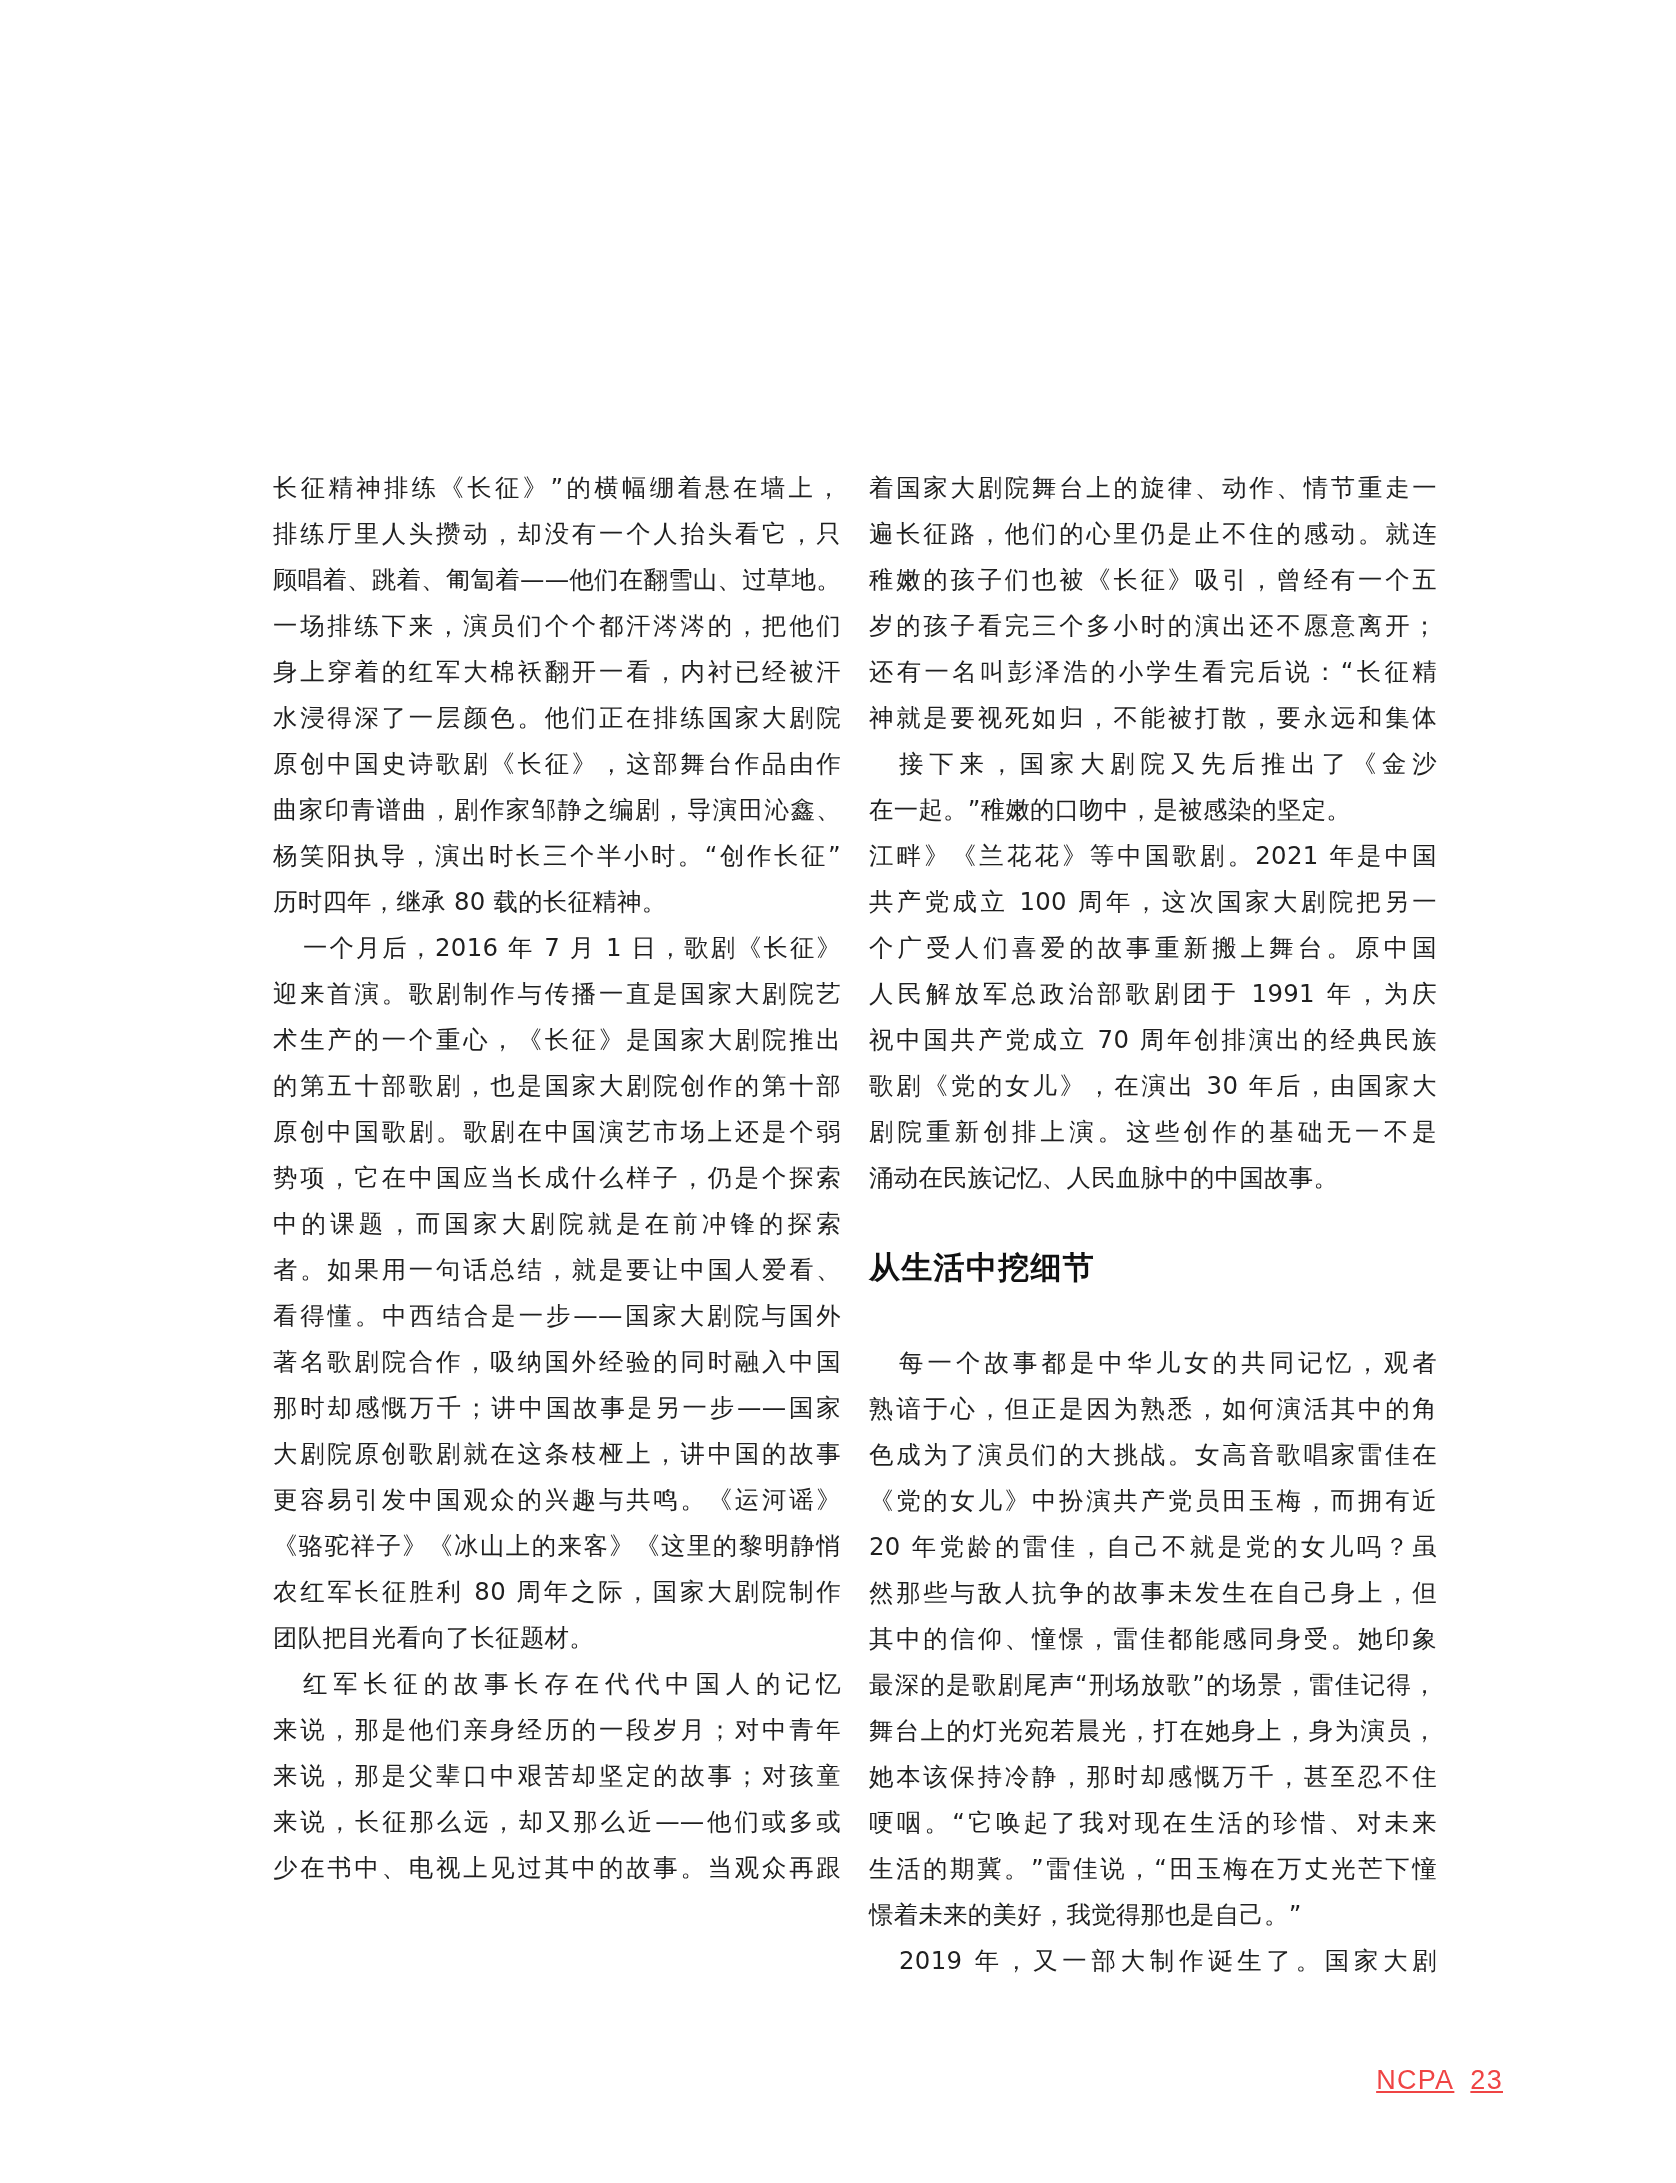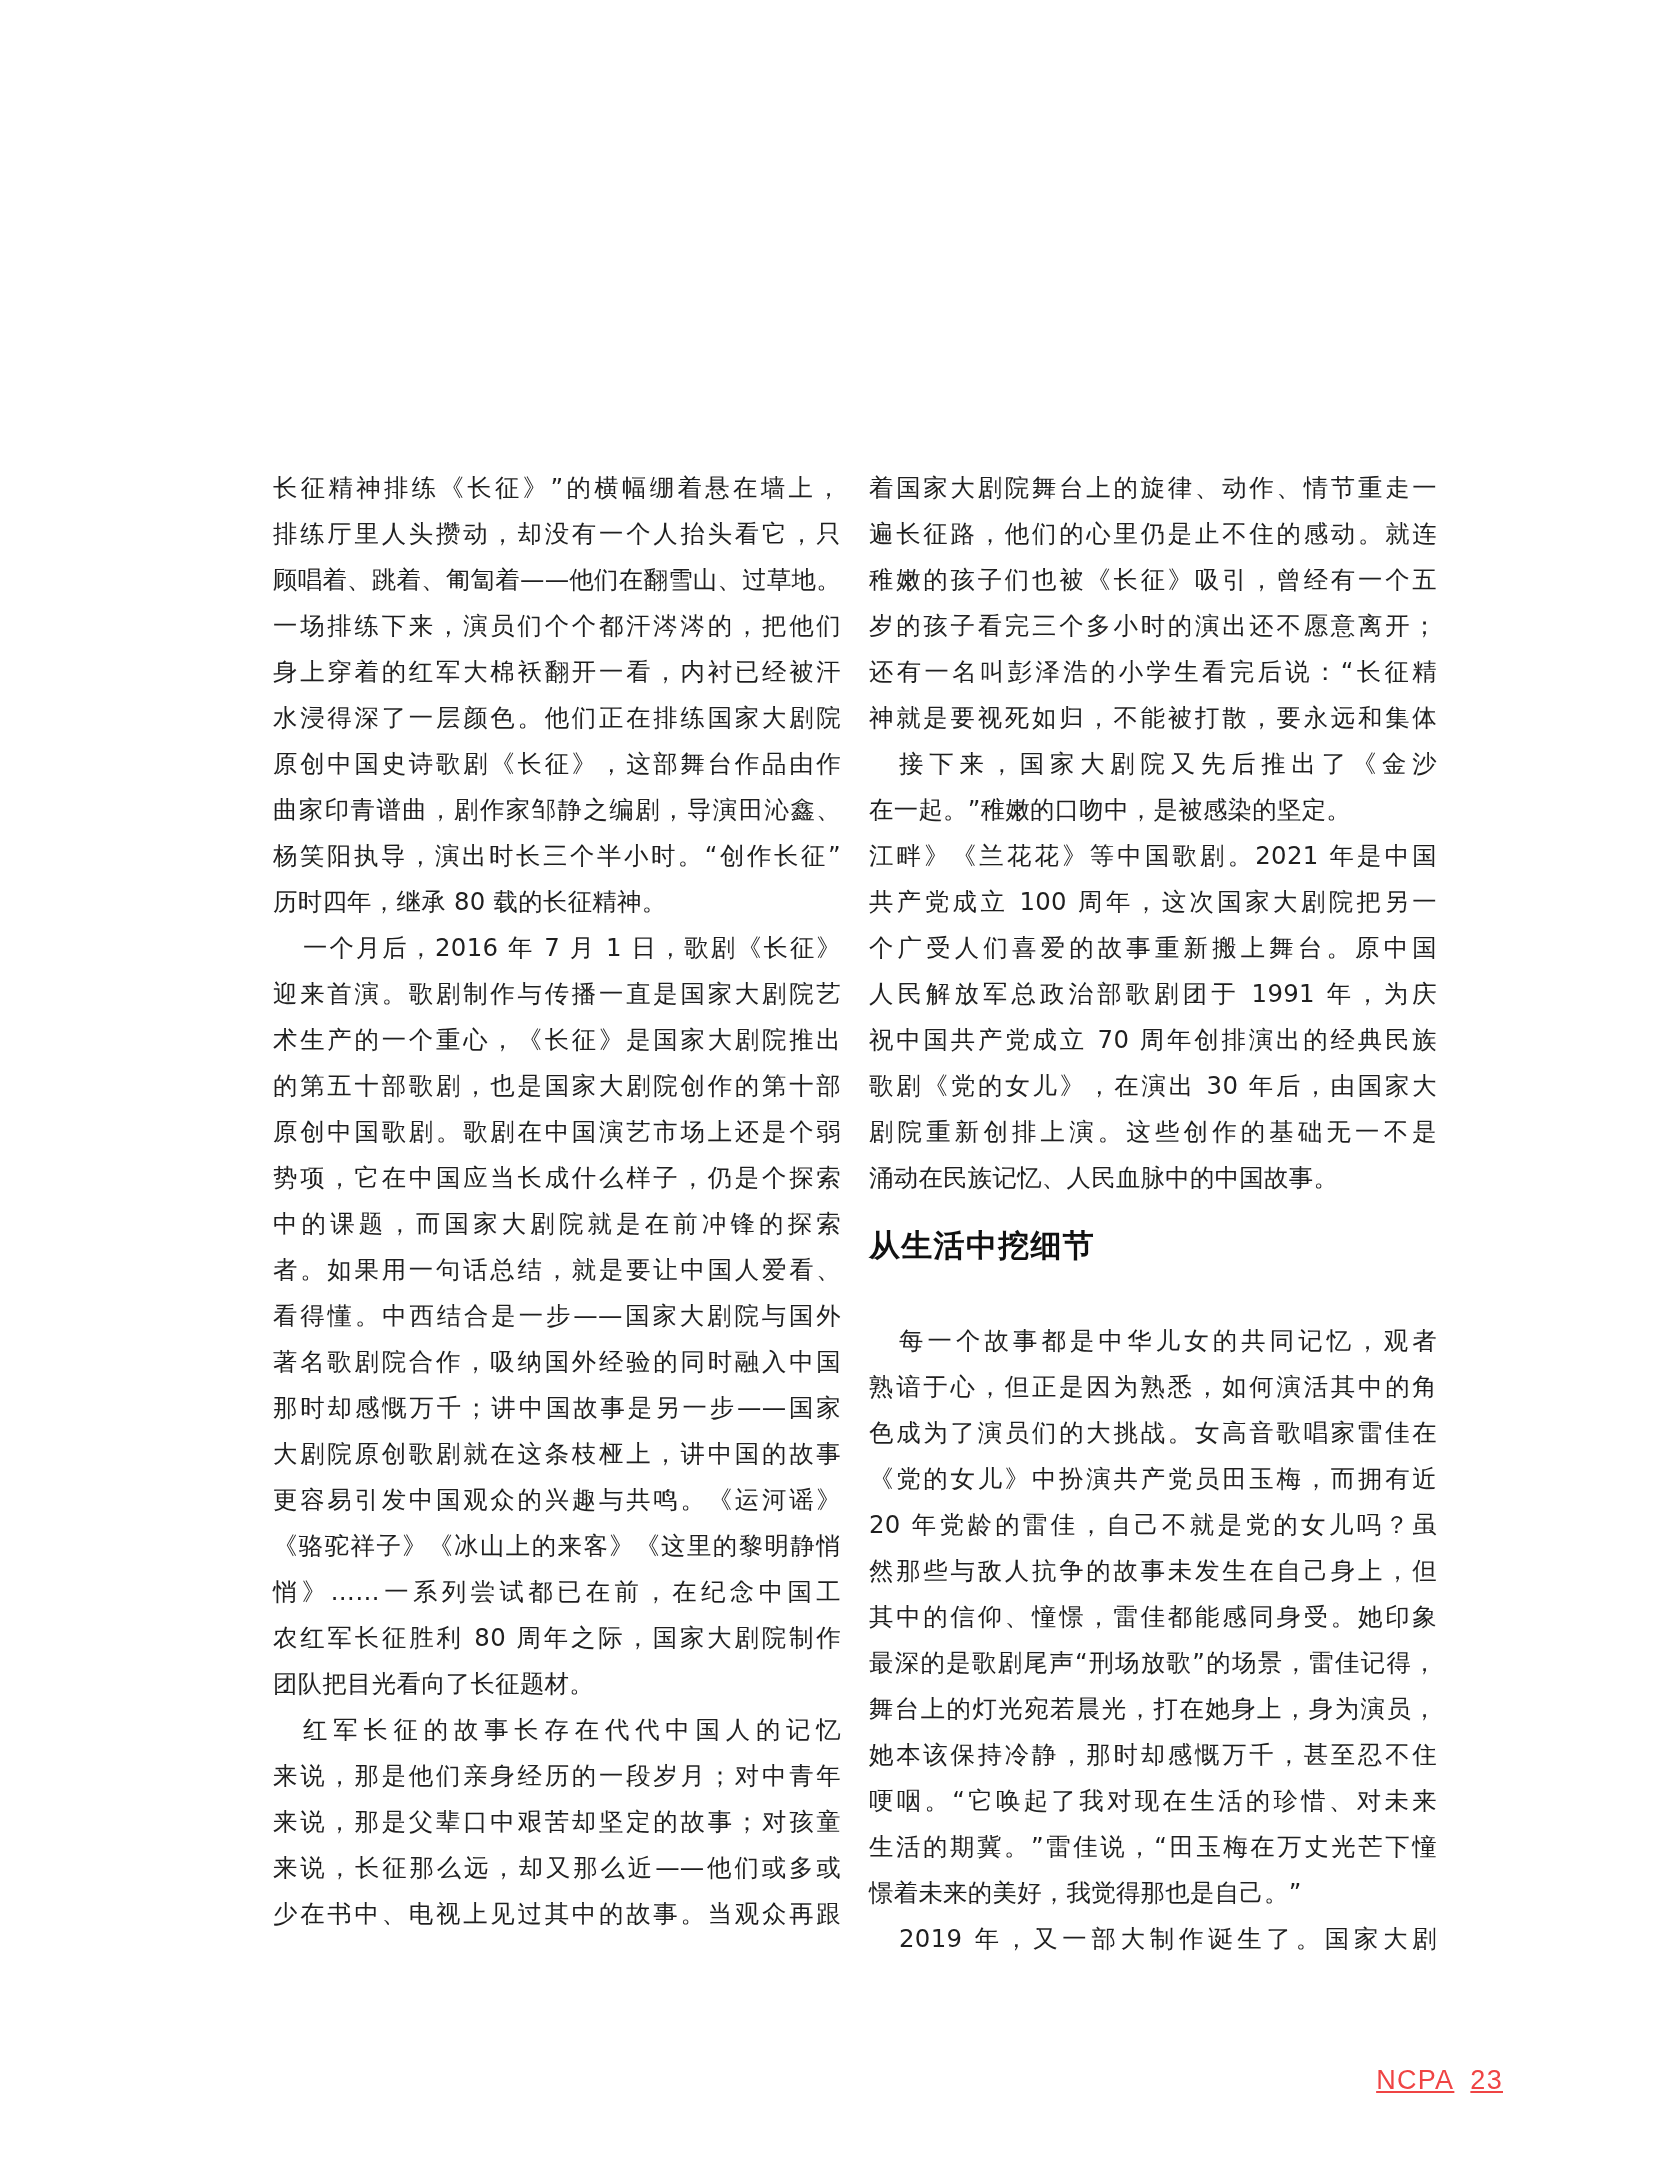--- a/index.html
+++ b/index.html
@@ -30,21 +30,21 @@
     font-size: 24.4px;
     font-weight: 400;
     color: #1f1f1f;
     text-align: justify;
     text-align-last: justify;
     letter-spacing: 0.3px;
   }
   .line.end { text-align-last: left; }
   .line.ind { text-indent: 30px; }
   .heading {
-    margin: 21px 0 50px 0;
+    margin: 43px 0 50px 0;
     height: 46px;
     line-height: 46px;
     font-size: 31px;
     font-weight: 700;
     color: #111111;
     text-align: left;
     letter-spacing: 1.3px;
   }
   .footer {
     position: absolute;
@@ -83,21 +83,20 @@
       <div class="line">原创中国歌剧。歌剧在中国演艺市场上还是个弱</div>
       <div class="line">势项，它在中国应当长成什么样子，仍是个探索</div>
       <div class="line">中的课题，而国家大剧院就是在前冲锋的探索</div>
       <div class="line">者。如果用一句话总结，就是要让中国人爱看、</div>
       <div class="line">看得懂。中西结合是一步——国家大剧院与国外</div>
       <div class="line">著名歌剧院合作，吸纳国外经验的同时融入中国</div>
       <div class="line">那时却感慨万千；讲中国故事是另一步——国家</div>
       <div class="line">大剧院原创歌剧就在这条枝桠上，讲中国的故事</div>
       <div class="line">更容易引发中国观众的兴趣与共鸣。《运河谣》</div>
       <div class="line">《骆驼祥子》《冰山上的来客》《这里的黎明静悄</div>
-      <div class="line">悄》……一系列尝试都已在前，在纪念中国工</div>
       <div class="line">农红军长征胜利 80 周年之际，国家大剧院制作</div>
       <div class="line end">团队把目光看向了长征题材。</div>
       <div class="line ind">红军长征的故事长存在代代中国人的记忆</div>
       <div class="line">来说，那是他们亲身经历的一段岁月；对中青年</div>
       <div class="line">来说，那是父辈口中艰苦却坚定的故事；对孩童</div>
       <div class="line">来说，长征那么远，却又那么近——他们或多或</div>
       <div class="line">少在书中、电视上见过其中的故事。当观众再跟</div>
     </div>
 
   <div class="col" id="col-right">

